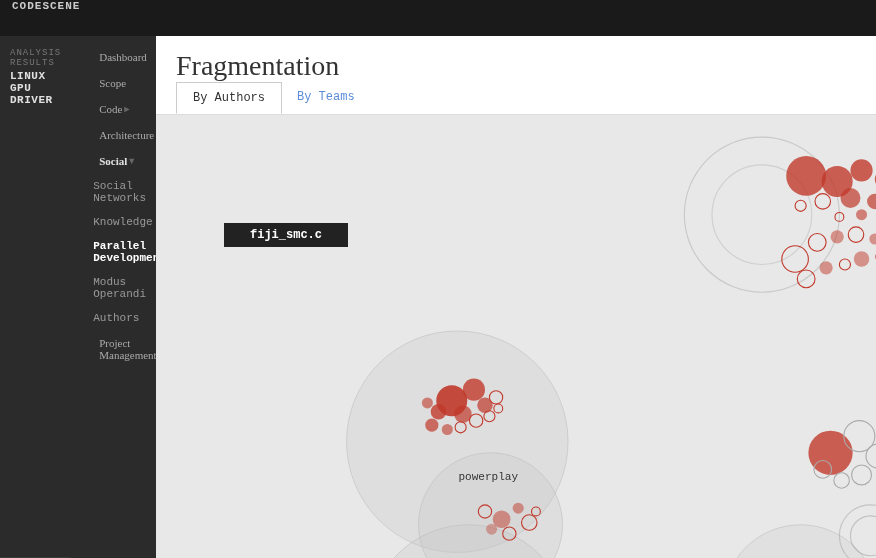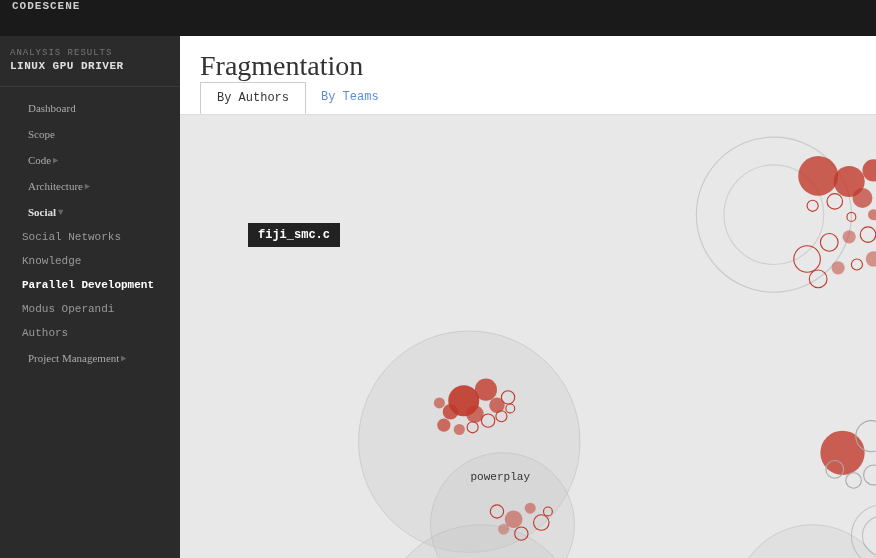--- a/index.html
+++ b/index.html
@@ -22,25 +22,25 @@
 
     
     .main-layout {
       display: flex;
       flex: 1;
       overflow: hidden;
     }
 
     
     .sidebar {
-      width: 180px;
+      width: 156px;
       background: #2b2b2b;
       flex-shrink: 0;
       display: flex;
-      flex-direction: column;
+      flex-direction: row;
       overflow-y: auto;
     }
     .analysis-header {
       padding: 12px 10px 14px 10px;
       border-bottom: 1px solid #3a3a3a;
     }
     .analysis-label {
       color: #777;
       font-size: 9px;
       letter-spacing: 1px;
@@ -144,21 +144,21 @@
     svg.viz {
       width: 100%;
       height: 100%;
     }
 
     
     .tooltip {
       position: absolute;
       background: #222;
       color: #fff;
-      padding: 5px 10px;
+      padding: 5px 26px;
       font-size: 12px;
       font-family: 'Courier New', monospace;
       font-weight: bold;
       pointer-events: none;
       top: 108px;
       left: 68px;
     }
   </style>
 </head>
 <body>

